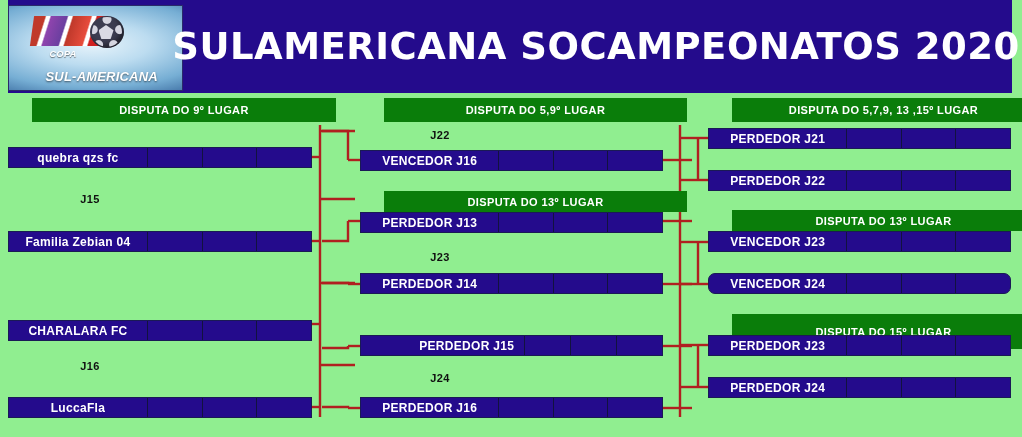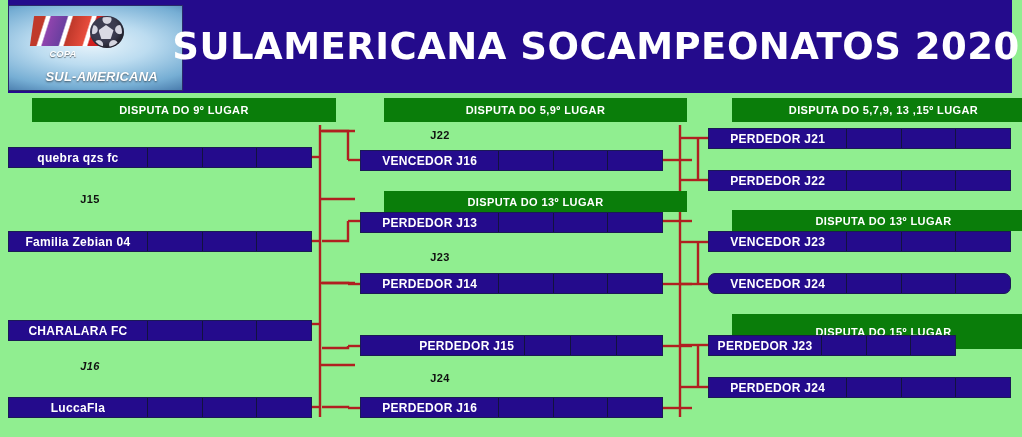--- a/index.html
+++ b/index.html
@@ -250,21 +250,21 @@
     <div class="cell cell-blank"></div>
   </div>
 
   <div class="slot" style="left:8px; top:314px; width:304px; height:21px;margin-top:6px;">
     <div class="cell cell-name">CHARALARA FC</div>
     <div class="cell cell-blank"></div>
     <div class="cell cell-blank"></div>
     <div class="cell cell-blank"></div>
   </div>
 
-  <div class="match-label" style="left:40px; top:357px; width:100px; height:18px;font-style:italic;">J16</div>
+  <div class="match-label" style="left:40px; top:357px; width:100px; height:18px;">J16</div>
 
   <div class="slot" style="left:8px; top:397px; width:304px; height:21px;">
     <div class="cell cell-name">LuccaFla</div>
     <div class="cell cell-blank"></div>
     <div class="cell cell-blank"></div>
     <div class="cell cell-blank"></div>
   </div>
 
   <div class="sec-head" style="left:360px; top:98px; width:303px; height:24px;">DISPUTA DO 5,9º LUGAR</div>
 
@@ -338,21 +338,21 @@
 
   <div class="slot" style="left:708px; top:273px; width:303px; height:21px;border-radius:7px;">
     <div class="cell cell-name">VENCEDOR J24</div>
     <div class="cell cell-blank"></div>
     <div class="cell cell-blank"></div>
     <div class="cell cell-blank"></div>
   </div>
 
   <div class="sec-head" style="left:708px; top:314px; width:303px; height:35px;">DISPUTA DO 15º LUGAR</div>
 
-  <div class="slot" style="left:708px; top:335px; width:248px; height:21px;">
+  <div class="slot" style="left:708px; top:335px; width:303px; height:21px;">
     <div class="cell cell-name">PERDEDOR J23</div>
     <div class="cell cell-blank"></div>
     <div class="cell cell-blank"></div>
     <div class="cell cell-blank"></div>
   </div>
 
   <div class="slot" style="left:708px; top:377px; width:303px; height:21px;">
     <div class="cell cell-name">PERDEDOR J24</div>
     <div class="cell cell-blank"></div>
     <div class="cell cell-blank"></div>

